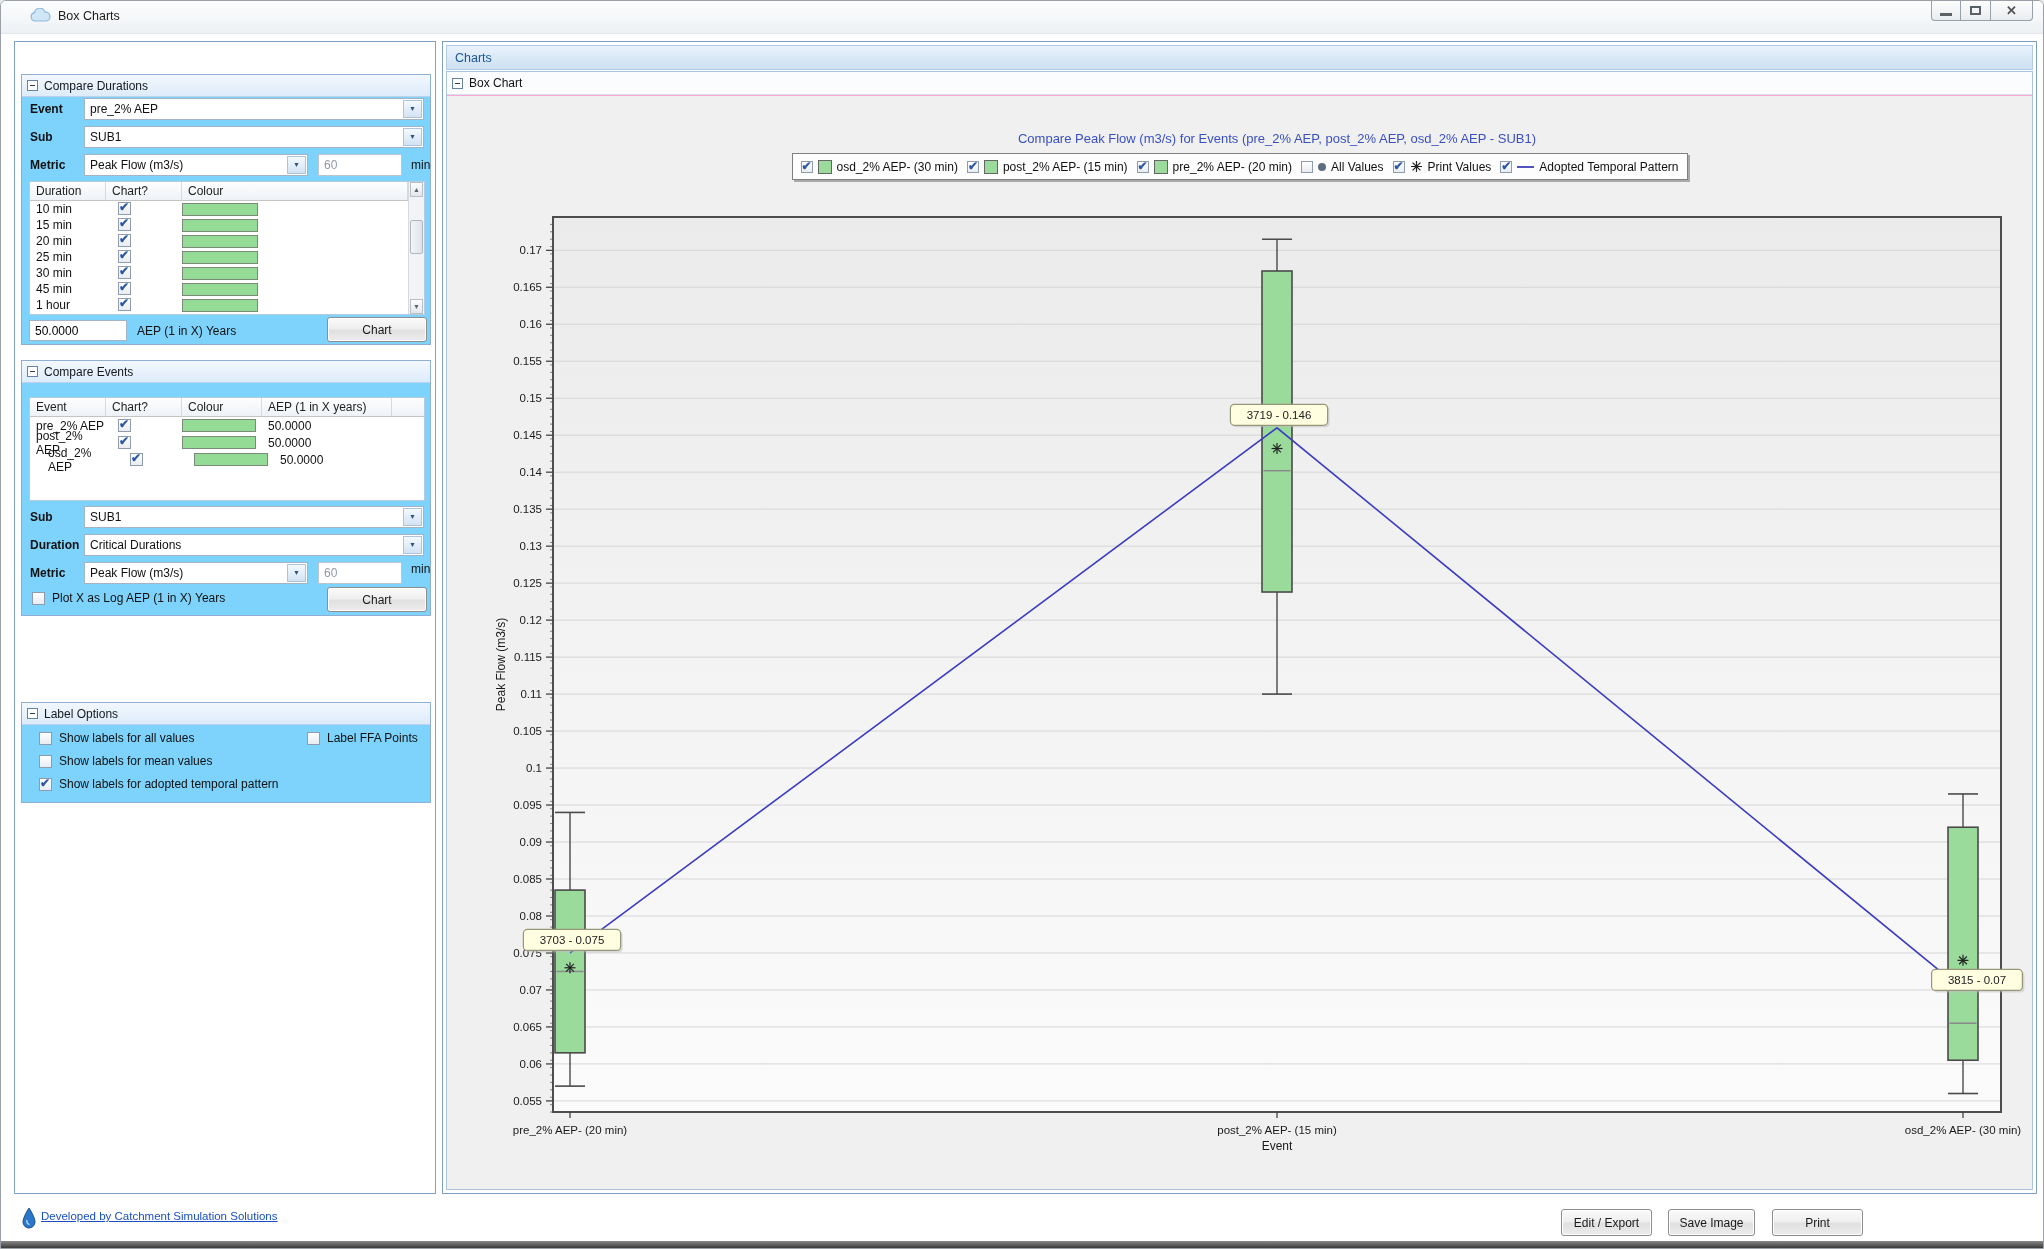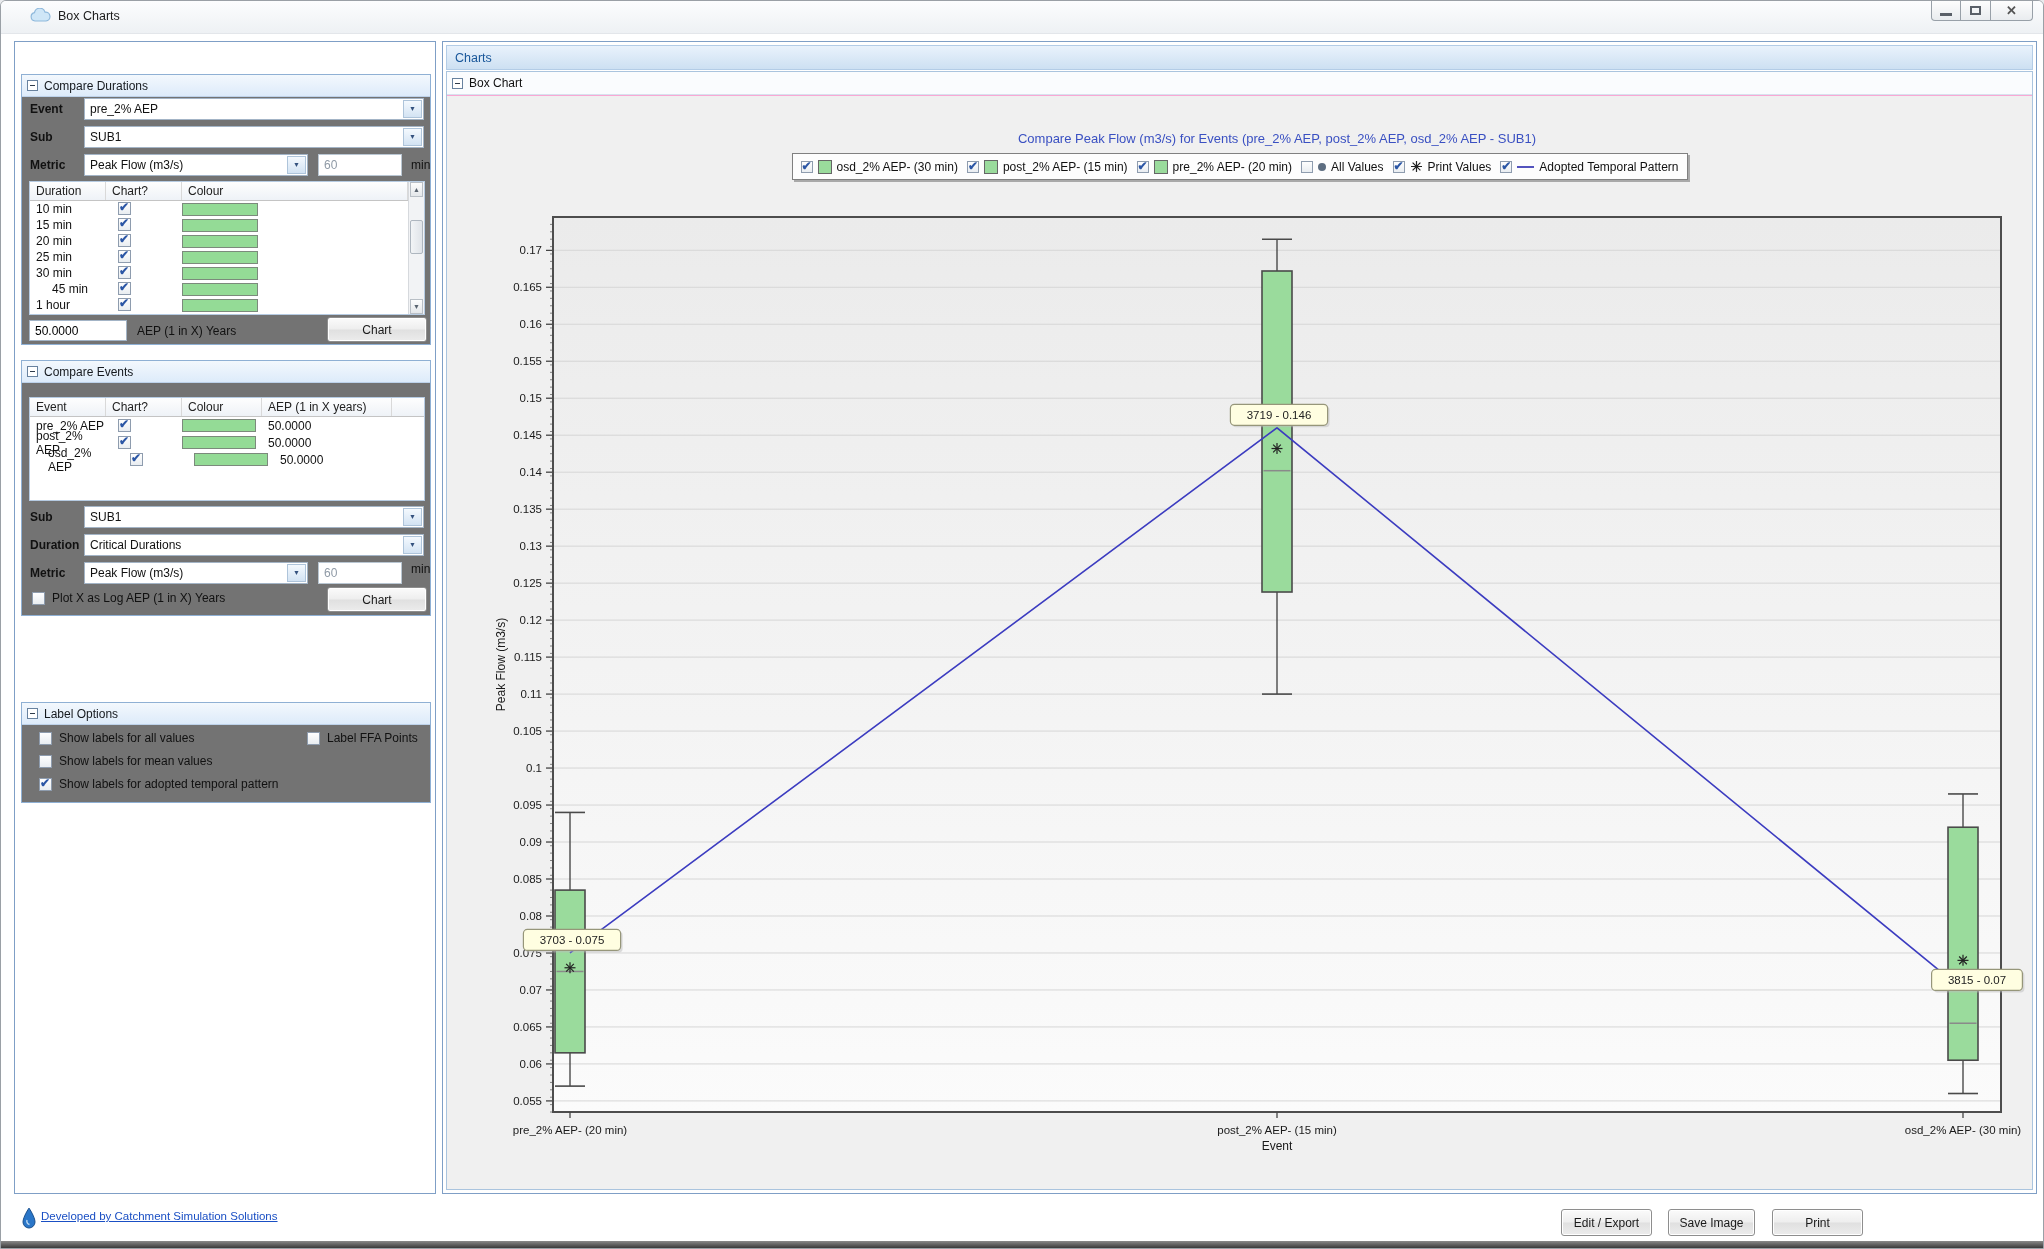--- a/index.html
+++ b/index.html
@@ -17,21 +17,21 @@
   .wbtn:last-child{border-radius:0 0 4px 0;width:42px}
   .glyph-min{width:12px;height:3px;background:#5a6068;margin-top:8px}
   .glyph-max{width:11px;height:9px;border:2px solid #5a6068}
   
   .panel{position:absolute;border:1px solid #7f9fc6;background:#fff;padding:3px}
   #data-panel{left:13px;top:40px;width:422px;height:1153px}
   #charts-panel{left:441px;top:40px;width:1595px;height:1153px}
   .panel-h{height:25px;background:linear-gradient(#e9f2fc,#cde0f2);border:1px solid #b3cce6;display:flex;align-items:center;padding:0 8px;color:#19579a;font-size:12.5px}
   .panel-h .sp{flex:1}
   
-  .sec{position:absolute;left:6px;width:410px;border:1px solid #8fb0d4;background:#737373}
+  .sec{position:absolute;left:6px;width:410px;border:1px solid #8fb0d4;background:#7dd3fc}
   .sec-h{height:22px;background:linear-gradient(#f3f8fd,#ddebfa);border-bottom:1px solid #bdd2ea;display:flex;align-items:center;gap:6px;padding-left:5px;font-size:12px;color:#15191e}
   .tgl{width:11px;height:11px;border:1px solid #68829f;background:#fff;position:relative;flex:none}
   .tgl::after{content:"";position:absolute;left:2px;right:2px;top:4px;height:1px;background:#2f3c4c}
   .flbl{position:absolute;font-weight:bold;font-size:12px}
   .combo{position:absolute;height:22px;background:#fff;border:1px solid #a3b4c6;font-size:12px;line-height:20px;padding-left:5px;overflow:hidden}
   .combo .dd{position:absolute;right:1px;top:1px;bottom:1px;width:19px;background:linear-gradient(#f4f9fe,#d3e3f3);border:1px solid #aec4da;display:flex;align-items:center;justify-content:center}
   .combo .dd::after{content:"▼";font-size:7px;color:#33517e}
   .tbox{position:absolute;height:22px;background:#fff;border:1px solid #a3b4c6;font-size:12px;padding:0 5px;font-family:"Liberation Sans",sans-serif}
   .tbox.dis{color:#8f9aa6;border-color:#b9c6d2}
   .cb{width:13px;height:13px;border:1px solid #8e9cae;background:linear-gradient(#fefefe,#e9edf1);position:relative;flex:none;display:inline-block;vertical-align:-2px}
@@ -142,21 +142,21 @@
               </div>
             </div>
             <div class="grow">
               <div style="width:76px;padding-left:6px">30 min</div>
      <div style="width:76px;padding-left:12px"><span class="cb on"></span></div>
      <div style="width:226px">
                 <div class="swatch" style="width:76px;background:#94db96"></div>
               </div>
             </div>
             <div class="grow">
-              <div style="width:76px;padding-left:22px">45 min</div>
+              <div style="width:76px;padding-left:6px">45 min</div>
      <div style="width:76px;padding-left:12px"><span class="cb on"></span></div>
      <div style="width:226px">
                 <div class="swatch" style="width:76px;background:#94db96"></div>
               </div>
             </div>
             <div class="grow">
               <div style="width:76px;padding-left:6px">1 hour</div>
      <div style="width:76px;padding-left:12px"><span class="cb on"></span></div>
      <div style="width:226px">
                 <div class="swatch" style="width:76px;background:#94db96"></div>

